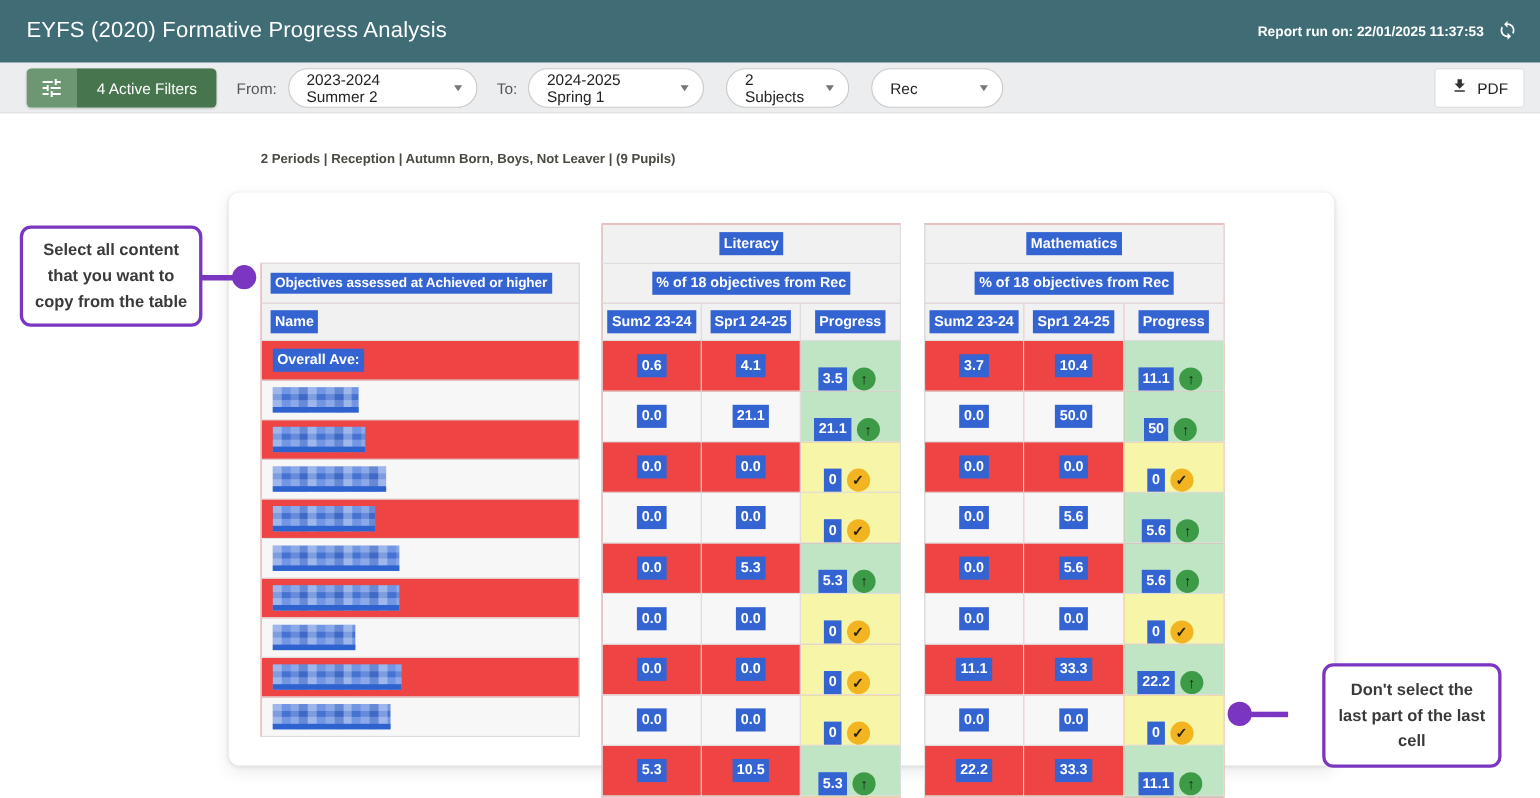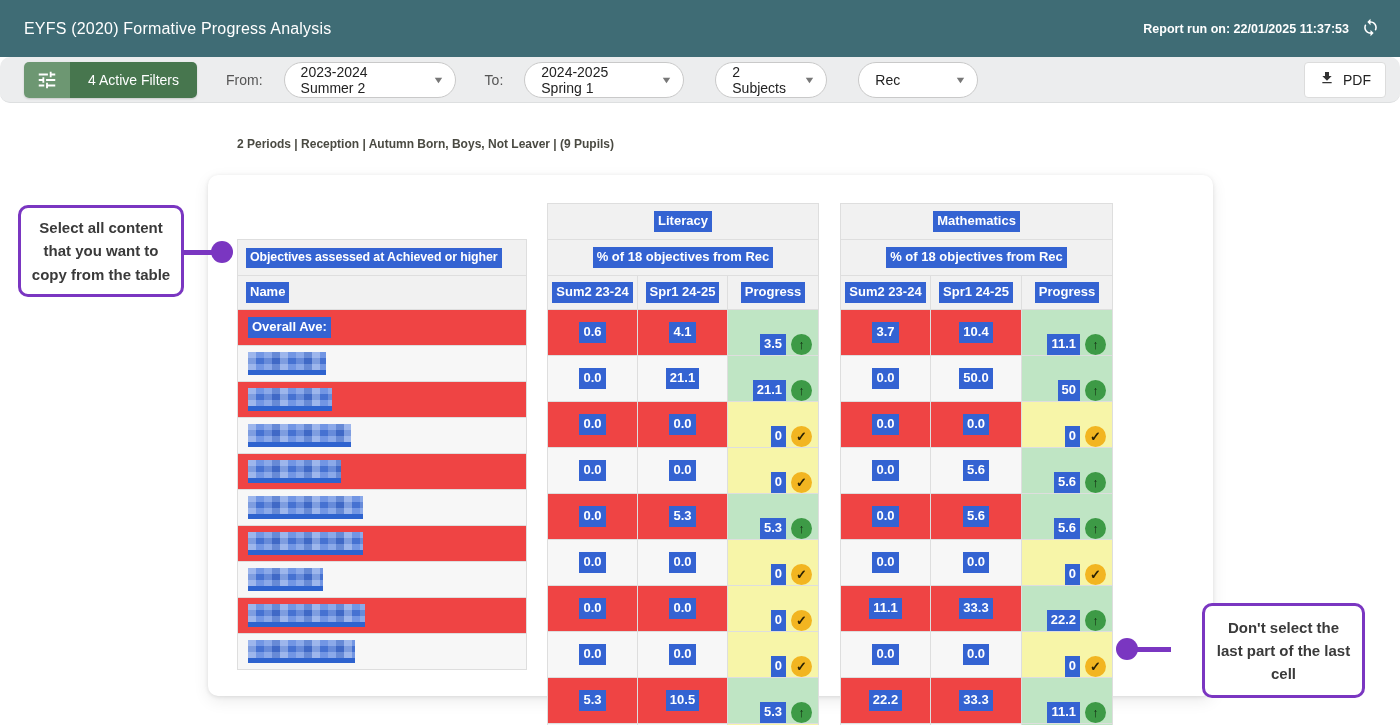--- a/index.html
+++ b/index.html
@@ -8,30 +8,30 @@
     width:1400px; height:725px; position:relative; overflow:hidden;
     background:#ffffff; font-family:"Liberation Sans", sans-serif;
   }
 
   
   .topbar {
     position:absolute; top:0; left:0; width:1400px; height:57px;
     background:#3f6c75; display:flex; align-items:center; justify-content:space-between;
     padding:0 20px 0 24px;
   }
-  .topbar-title { color:#fff; font-size:16px; font-weight:500; letter-spacing:.2px; }
+  .topbar-title { color:#fff; font-size:20px; font-weight:500; letter-spacing:.2px; }
   .topbar-right { display:flex; align-items:center; gap:12px; }
   .report-run { color:#fff; font-size:12.5px; font-weight:600; }
   .sync-btn { background:none; border:none; padding:0; cursor:pointer; display:flex; }
 
   
   .filterbar {
     position:absolute; top:57px; left:0; width:1400px; height:46px;
     background:#ecedee; border-bottom:1px solid #dddfe0;
-    display:flex; align-items:center; gap:21px; padding:0 14px 0 24px;border-radius:10px;
+    display:flex; align-items:center; gap:10px; padding:0 14px 0 24px;
   }
   .filters-btn { height:36px; display:flex; border:none; padding:0; border-radius:5px; overflow:hidden; cursor:pointer; box-shadow:0 1px 2px rgba(0,0,0,.15); }
   .filters-btn .icon-seg { width:46px; background:#6d9772; display:flex; align-items:center; justify-content:center; }
   .filters-btn .label-seg { background:#47764e; color:#fff; font-size:14px; display:flex; align-items:center; padding:0 18px; }
   .flabel { color:#555; font-size:14px; margin-left:8px; }
   .pill {
     height:36px; background:#fff; border:1px solid #c9c9c9; border-radius:18px;
     display:flex; align-items:center; justify-content:space-between;
     padding:0 12px 0 16px; font-size:14px; color:#222; cursor:pointer; gap:10px;
   }
@@ -68,21 +68,21 @@
   .num { text-align:center; }
 
   .sel {
     background:#3463d2; color:#fff; display:inline-block;
     padding:2px 4px; font-size:13px; font-weight:700; line-height:1.25;
   }
   .sel-sm { font-size:12.4px; letter-spacing:-0.1px; }
 
   td.prog-up { background:#bfe5c4 !important; }
   td.prog-flat { background:#f7f5a8 !important; }
-  .prog-inner { display:flex; align-items:center; justify-content:flex-end; gap:5px; padding-right:6px;margin-top:24px; }
+  .prog-inner { display:flex; align-items:center; justify-content:center; gap:5px; padding-right:6px;margin-top:24px; }
   .circle {
     width:21px; height:21px; border-radius:50%; flex:0 0 21px;
     display:flex; align-items:center; justify-content:center;
     font-size:13px; font-weight:700;
   }
   .circle.up { background:#3d9a46; color:#10230f; }
   .circle.check { background:#f2b521; color:#2b2104; }
 
   .redacted {
     height:23px; margin:2px 0;

